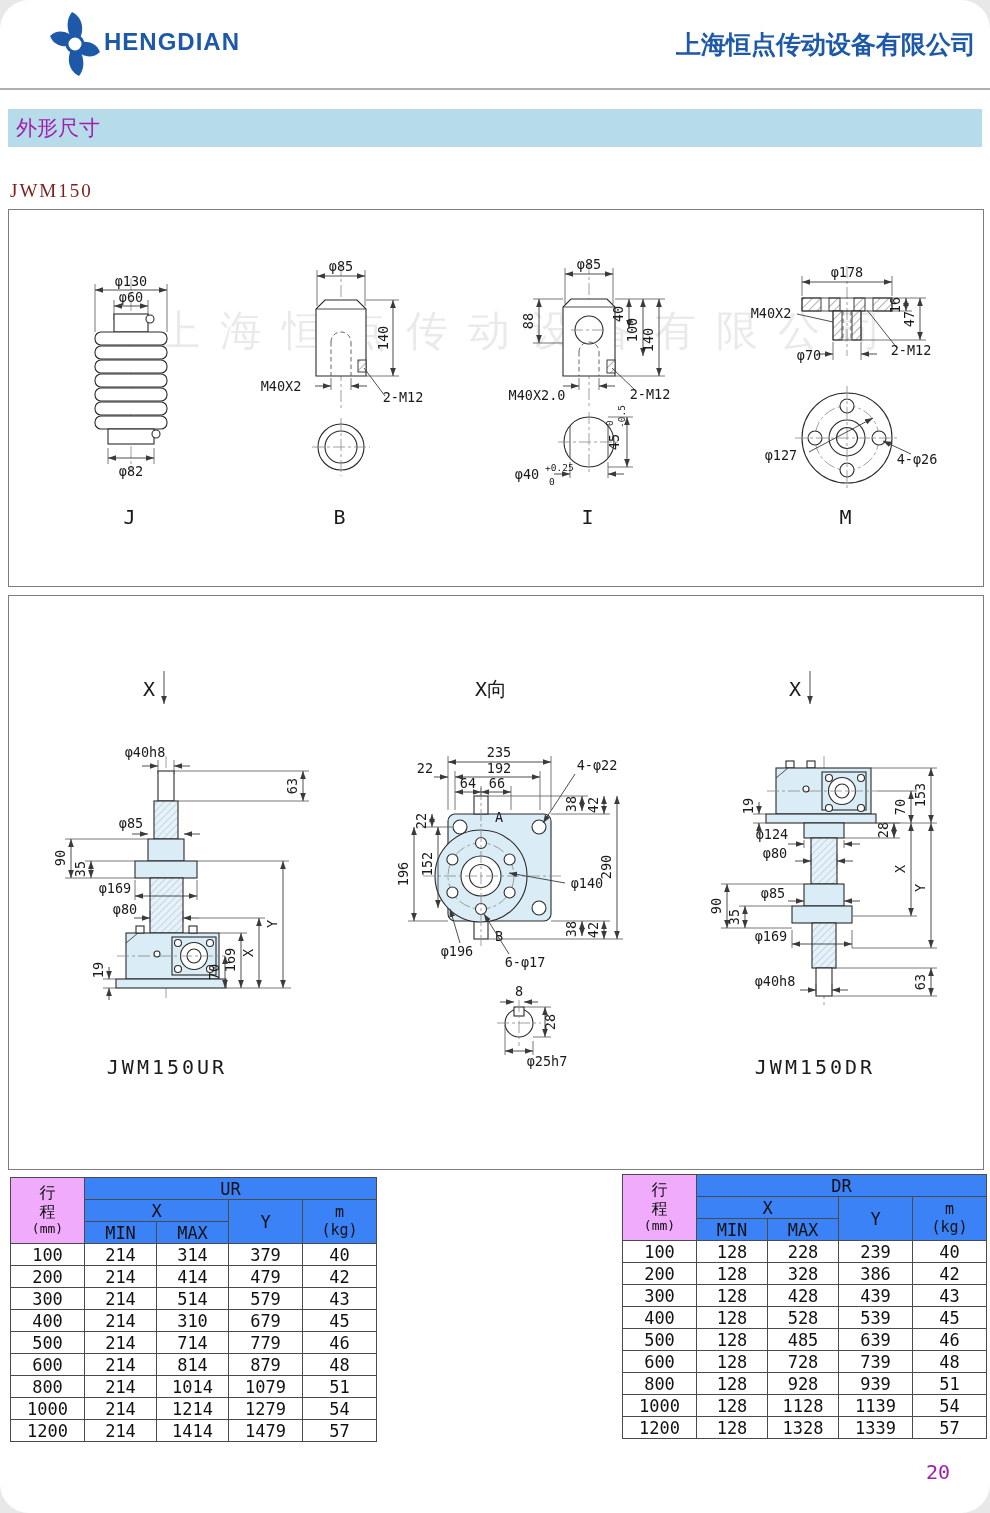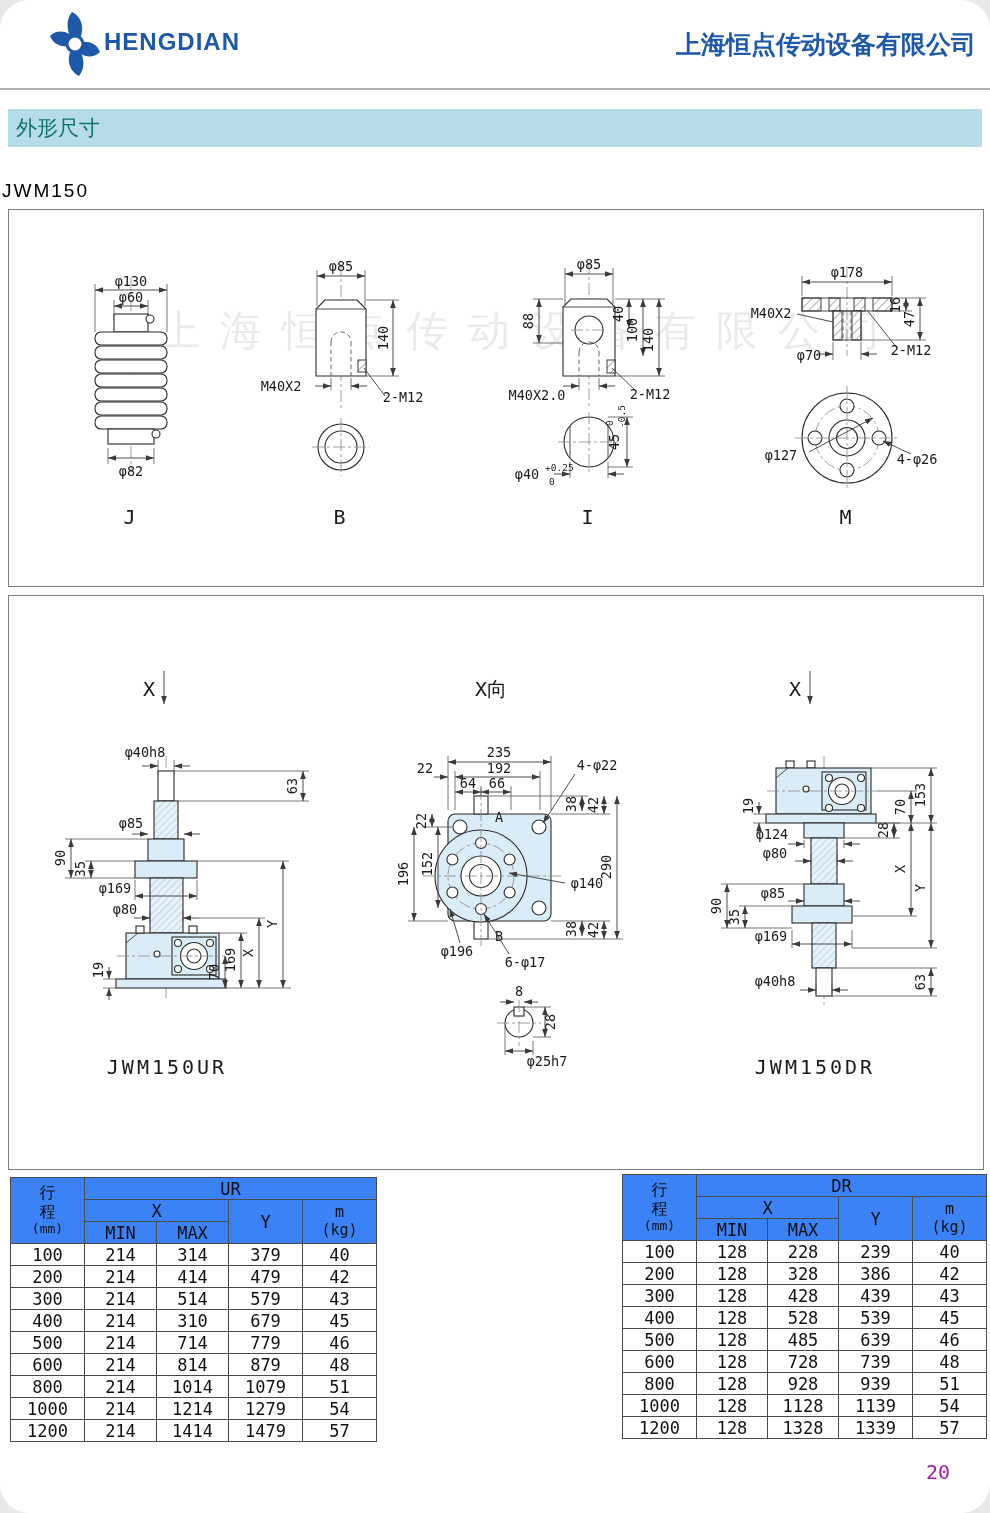--- a/index.html
+++ b/index.html
@@ -4,23 +4,23 @@
 <style>
   html,body{margin:0;padding:0;background:#e8e8e8;}
   .page{position:relative;width:990px;height:1513px;background:#fff;margin:0 auto;
         font-family:"Liberation Sans","DejaVu Sans",sans-serif;overflow:hidden;border-radius:29px;}
   
   .brand{position:absolute;left:104px;top:28px;font-size:24px;font-weight:600;
          letter-spacing:1px;color:#1d59a8;}
   .company{position:absolute;right:14px;top:28px;font-size:25px;font-weight:700;color:#1d59a8;}
   .hr{position:absolute;left:0;top:88px;width:990px;height:2px;background:#b0b0b0;}
   .banner{position:absolute;left:8px;top:109px;width:974px;height:38px;background:#b6dce9;}
-  .banner span{display:inline-block;margin-left:8px;line-height:38px;font-size:21px;color:#0f766e;}
-  .model{position:absolute;left:2px;top:180px;font-size:19px;letter-spacing:2px;color:#000000;
-         font-family:Liberation Sans, sans-serif;}
+  .banner span{display:inline-block;margin-left:8px;line-height:38px;font-size:21px;color:#a21caf;}
+  .model{position:absolute;left:10px;top:180px;font-size:19px;letter-spacing:2px;color:#7f1d1d;
+         font-family:Liberation Serif, serif;}
   .watermark{position:absolute;left:158px;top:303px;font-size:42px;letter-spacing:20px;
              color:#000;opacity:.08;white-space:nowrap;pointer-events:none;}
   .box{position:absolute;left:8px;width:974px;border:1px solid #7d7d7d;background:transparent;}
   .box1{top:209px;height:376px;}
   .box2{top:595px;height:573px;}
   .pageno{position:absolute;right:40px;top:1460px;font-size:20px;color:#a21caf;
           font-family:"DejaVu Sans Mono",monospace;}
   
   svg text{font-family:"DejaVu Sans Mono","DejaVu Sans",monospace;fill:#1a1a1a;}
   text.d{font-size:13.5px;text-anchor:middle;}
@@ -37,21 +37,21 @@
   .ar{stroke:#3a3a3a;stroke-width:0.9;fill:none;marker-start:url(#ar);marker-end:url(#ar);}
   .ae{stroke:#3a3a3a;stroke-width:0.9;fill:none;marker-end:url(#ar);}
   .pl{stroke:#3a3a3a;stroke-width:0.9;fill:none;}
   
   .tblwrap{position:absolute;}
   .tbl{border-collapse:collapse;table-layout:fixed;width:100%;
        font-family:"DejaVu Sans Mono","Liberation Sans",sans-serif;}
   .tbl th,.tbl td{border:1px solid #4a4a4a;text-align:center;padding:0;font-weight:normal;
        font-size:17px;color:#111;height:21px;background:#fff;}
   .tbl th.hd{background:#3b82f6;}
-  .tbl th.strokehd{background:#3b82f6;margin-top:20px;}
+  .tbl th.strokehd{background:#f0abfc;margin-top:20px;}
   .stk{width:1.25em;margin:0 auto;line-height:1.15;font-size:16px;word-break:break-all;}
   .unit{font-size:13px;line-height:1.2;text-align:center;}
   .mkg{font-size:15px;line-height:1.15;}
 </style>
 </head>
 <body>
 
 <div class="page">
 
   <svg style="position:absolute;left:50px;top:10px" width="50" height="68" viewBox="0 0 50 68">

